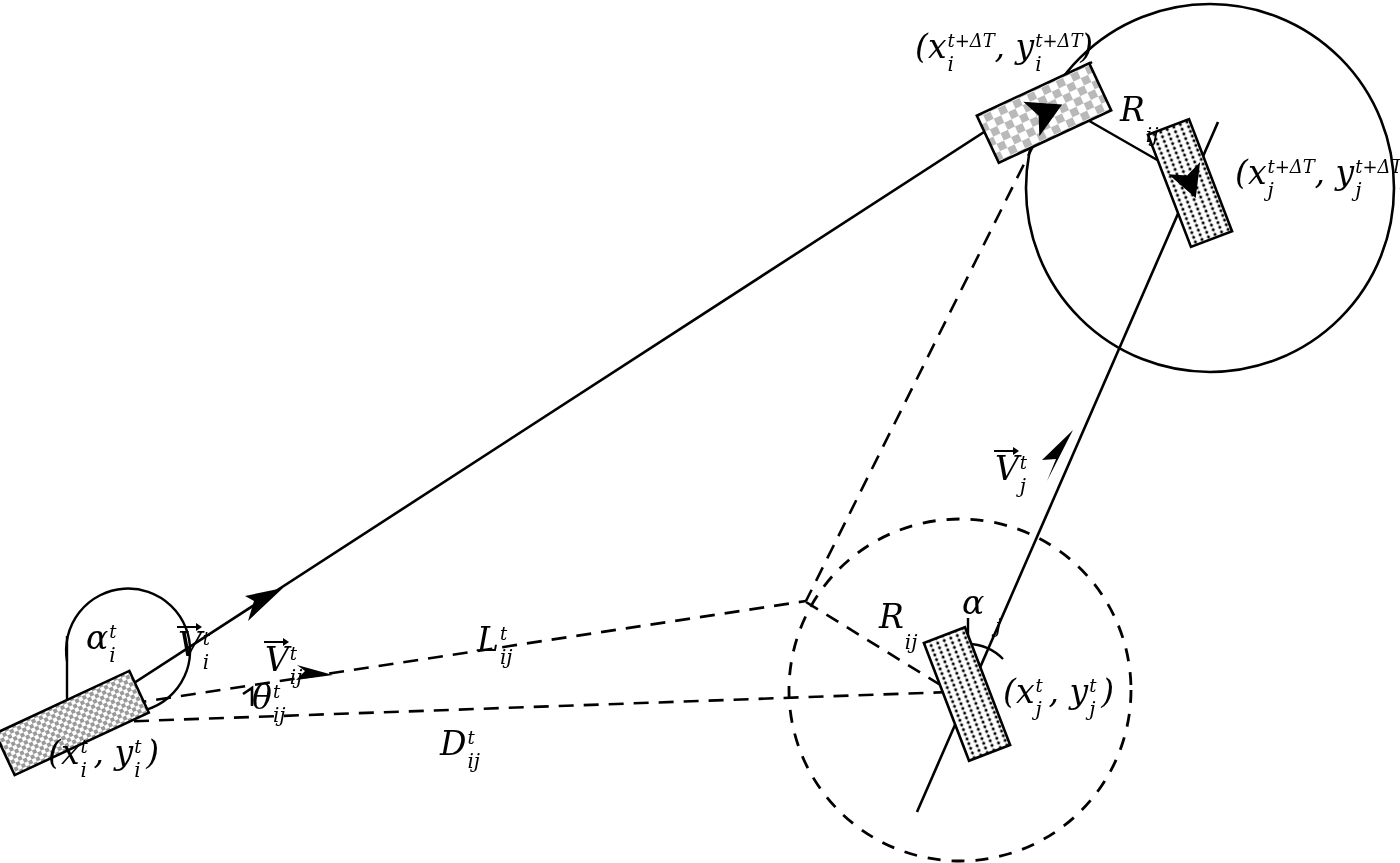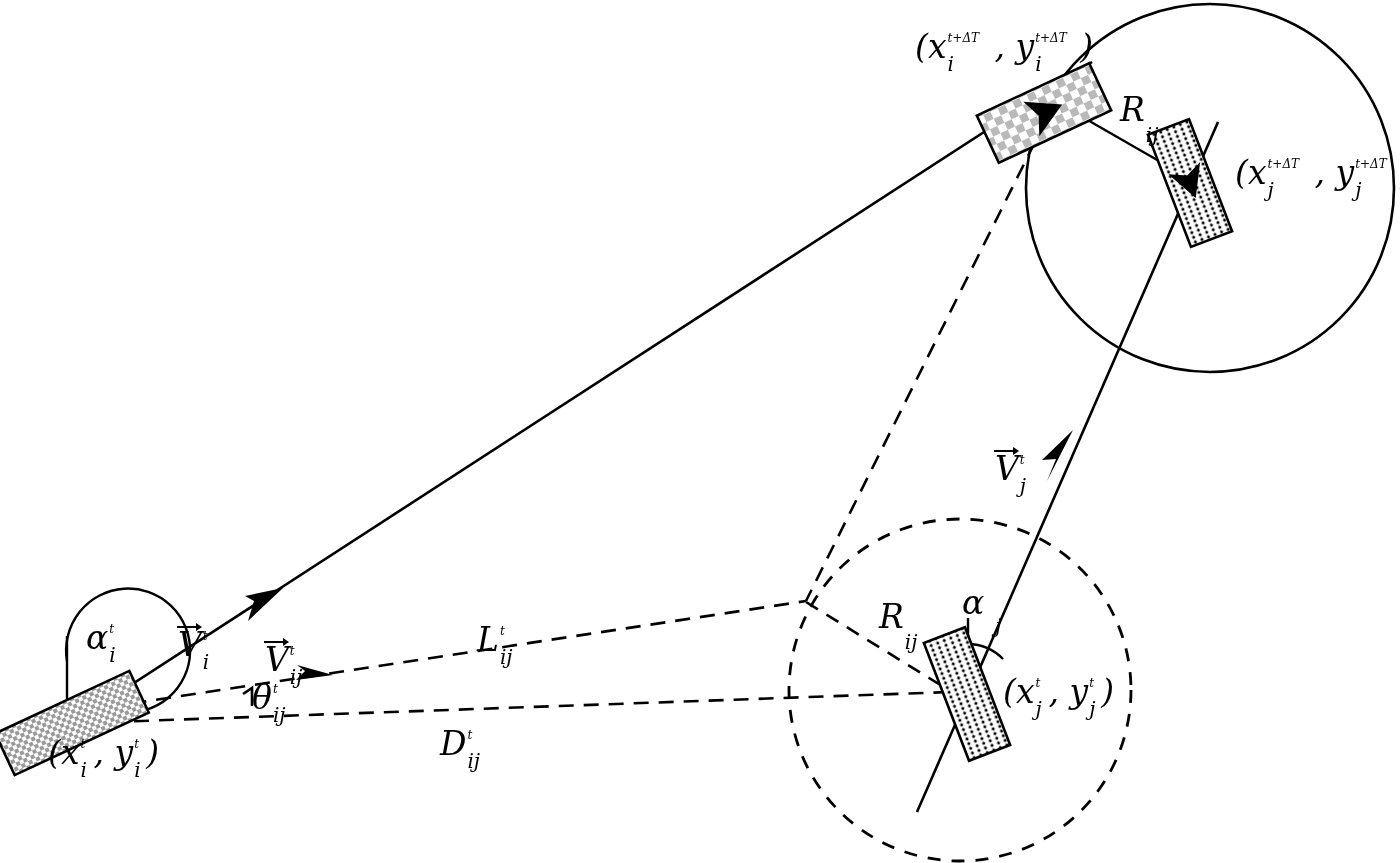--- a/index.html
+++ b/index.html
@@ -40,21 +40,21 @@
   .stack {
     display: inline-block;
     position: relative;
     width: 0;
     height: 0;
   }
   .stack .sup {
     position: absolute;
     left: 1px;
     top: -26px;
-    font-size: 12px;
+    font-size: 18px;
     font-style: italic;
   }
   .stack .sub {
     position: absolute;
     left: 1px;
     top: -4px;
     font-size: 20px;
     font-style: italic;
   }
   .paren { font-style: italic; }

